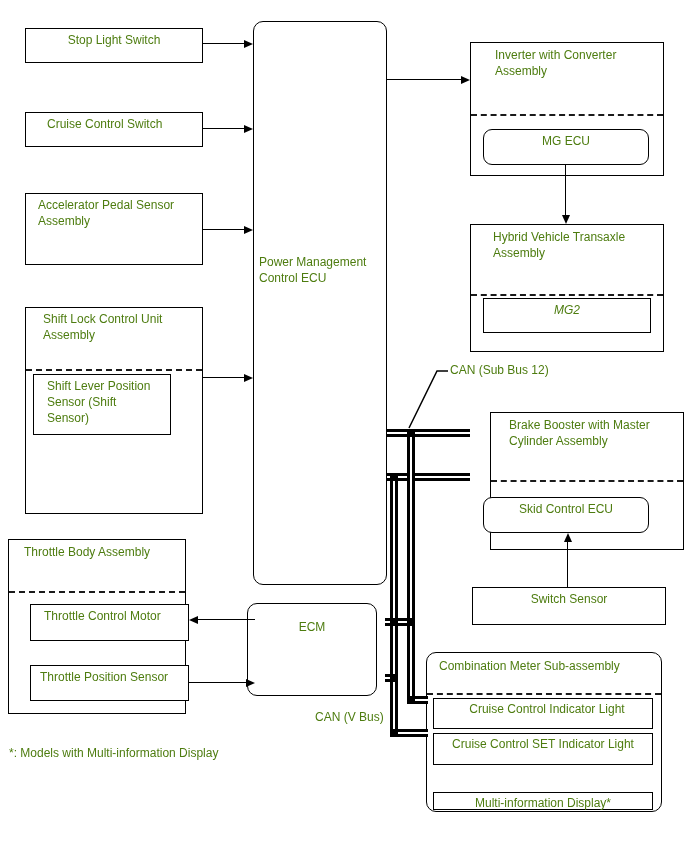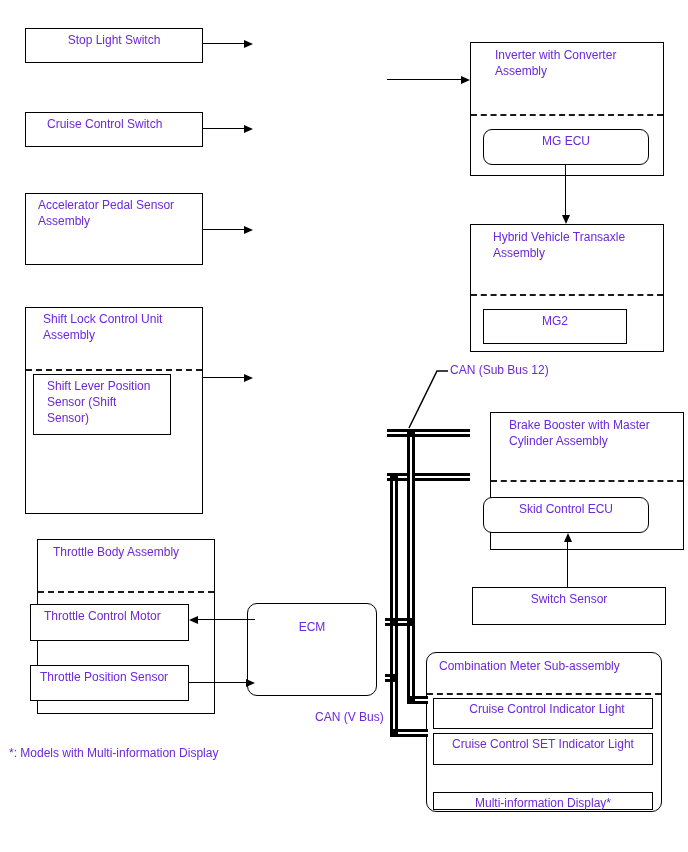--- a/index.html
+++ b/index.html
@@ -1,19 +1,19 @@
 <!DOCTYPE html>
 <html><head>
 <meta charset="utf-8">
 <style>
   html,body { margin:0; padding:0; background:#fff; }
   #canvas {
     position:relative; width:688px; height:852px; background:#ffffff;
     font-family:"Liberation Sans","DejaVu Sans",sans-serif;
-    font-size:12px; line-height:16px; color:#6d28d9;
+    font-size:12px; line-height:16px; color:#4d7c0f;
   }
   .box { position:absolute; border:1.5px solid #000; background:#fff; box-sizing:border-box; }
   .rounded  { border-radius:10px; }
   .rounded-sm { border-radius:9px; }
   .dash { position:absolute; left:0; right:0; border-top:2px dashed #1a1a1a; }
   .lbl { position:absolute; white-space:nowrap; }
   .t-center { text-align:center; }
   
   .line-h { position:absolute; border-top:1.5px solid #000; height:0; }
   .line-v { position:absolute; border-left:1.5px solid #000; width:0; }
@@ -45,53 +45,56 @@
   </div>
 
   <div class="box" style="left:25px; top:307px; width:178px; height:207px;">
     <div style="padding:3px 20px 0 17px;">Shift Lock Control Unit Assembly</div>
     <div class="dash" style="top:61px;"></div>
   </div>
   <div class="box" style="left:33px; top:374px; width:138px; height:61px;">
     <div style="padding:3px 14px 0 13px;">Shift Lever Position Sensor (Shift Sensor)</div>
   </div>
 
-  <div class="box" style="left:37px; top:539px; width:178px; height:175px;">
+  <div class="box" style="left:8px; top:539px; width:178px; height:175px;">
     <div style="padding:4px 0 0 15px;">Throttle Body Assembly</div>
     <div class="dash" style="top:51px;"></div>
   </div>
   <div class="box" style="left:30px; top:604px; width:159px; height:37px;">
     <div style="padding:3px 0 0 13px;">Throttle Control Motor</div>
   </div>
   <div class="box" style="left:30px; top:665px; width:159px; height:36px;">
     <div style="padding:3px 0 0 9px;">Throttle Position Sensor</div>
   </div>
 
   <div class="lbl" style="left:9px; top:745px;">*: Models with Multi-information Display</div>
 
+  <div class="box rounded" style="left:253px; top:21px; width:134px; height:564px;">
+    <div style="padding:232px 4px 0 5px;">Power Management Control ECU</div>
+  </div>
 
   <div class="box rounded" style="left:247px; top:603px; width:130px; height:93px;">
     <div class="t-center" style="padding-top:15px;">ECM</div>
   </div>
 
   <div class="lbl" style="left:315px; top:709px;">CAN (V Bus)</div>
 
   <div class="box" style="left:470px; top:42px; width:194px; height:134px;">
     <div style="padding:4px 30px 0 24px;">Inverter with Converter Assembly</div>
     <div class="dash" style="top:71px;"></div>
   </div>
   <div class="box rounded-sm" style="left:483px; top:129px; width:166px; height:36px;">
     <div class="t-center" style="padding-top:3px;">MG ECU</div>
   </div>
 
   <div class="box" style="left:470px; top:224px; width:194px; height:128px;">
     <div style="padding:4px 30px 0 22px;">Hybrid Vehicle Transaxle Assembly</div>
     <div class="dash" style="top:69px;"></div>
   </div>
-  <div class="box" style="left:483px; top:309px; width:144px; height:35px;">
+  <div class="box" style="left:483px; top:298px; width:168px; height:35px;font-style:italic;">
     <div class="t-center" style="padding-top:3px;">MG2</div>
   </div>
 
   <div class="box" style="left:470px; top:412px; width:194px; height:138px;margin-left:20px;">
     <div style="padding:4px 18px 0 18px;">Brake Booster with Master Cylinder Assembly</div>
     <div class="dash" style="top:67px;"></div>
   </div>
   <div class="box rounded-sm" style="left:483px; top:497px; width:166px; height:36px;">
     <div class="t-center" style="padding-top:3px;">Skid Control ECU</div>
   </div>

